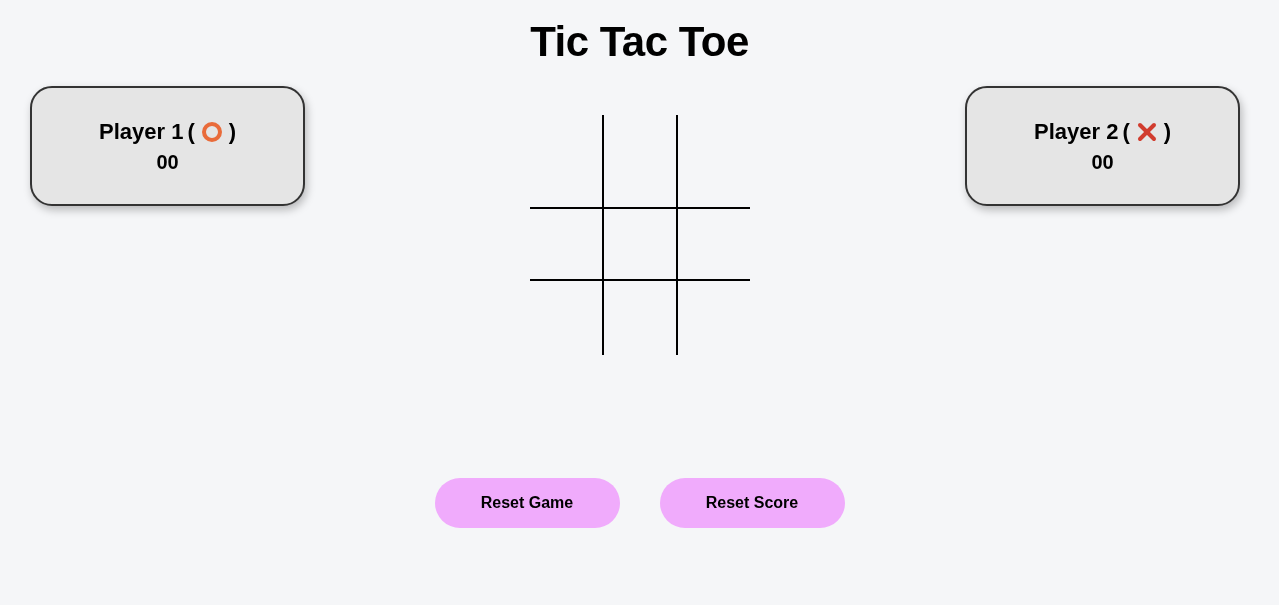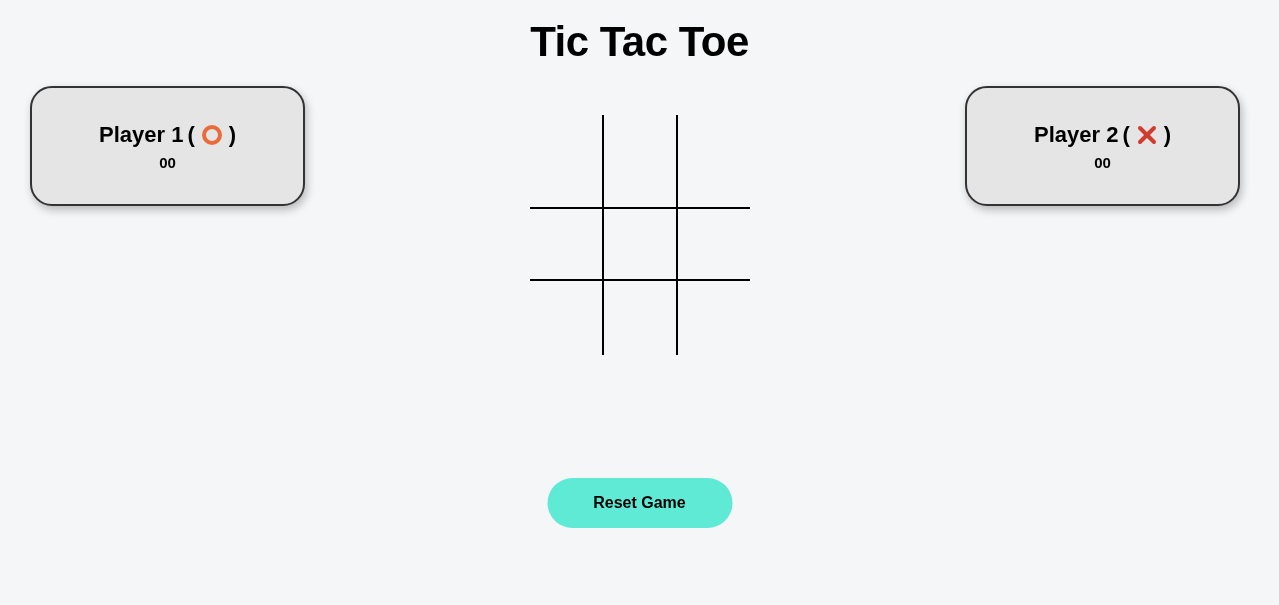--- a/index.html
+++ b/index.html
@@ -58,21 +58,21 @@
     .player-label {
       font-size: 22px;
       font-weight: 900;
       color: #000;
       display: flex;
       align-items: center;
       gap: 4px;
     }
     
     .player-score {
-      font-size: 15px;
+      font-size: 20px;
       font-weight: 900;
       color: #000;
       margin-top: 6px;
     }
     
     .symbol-o {
       display: inline-flex;
       align-items: center;
       justify-content: center;
       margin: 0 2px;
@@ -114,21 +114,21 @@
     .buttons {
       position: absolute;
       left: 50%;
       transform: translateX(-50%);
       top: 478px;
       display: flex;
       gap: 40px;
     }
     
     .btn {
-      background-color: #5eead4;
+      background-color: #f0abfc;
       color: #000;
       border: none;
       border-radius: 28px;
       padding: 16px 38px;
       font-size: 16px;
       font-weight: 900;
       font-family: 'Arial Black', Arial, sans-serif;
       cursor: pointer;
       min-width: 185px;
     }
@@ -186,14 +186,15 @@
     <div class="cell"></div>
     <div class="cell"></div>
     <div class="cell"></div>
     <div class="cell"></div>
     <div class="cell"></div>
     <div class="cell"></div>
   </div>
 
   <div class="buttons">
     <button class="btn">Reset Game</button>
+    <button class="btn">Reset Score</button>
   </div>
 </div>
 
 </body></html>

